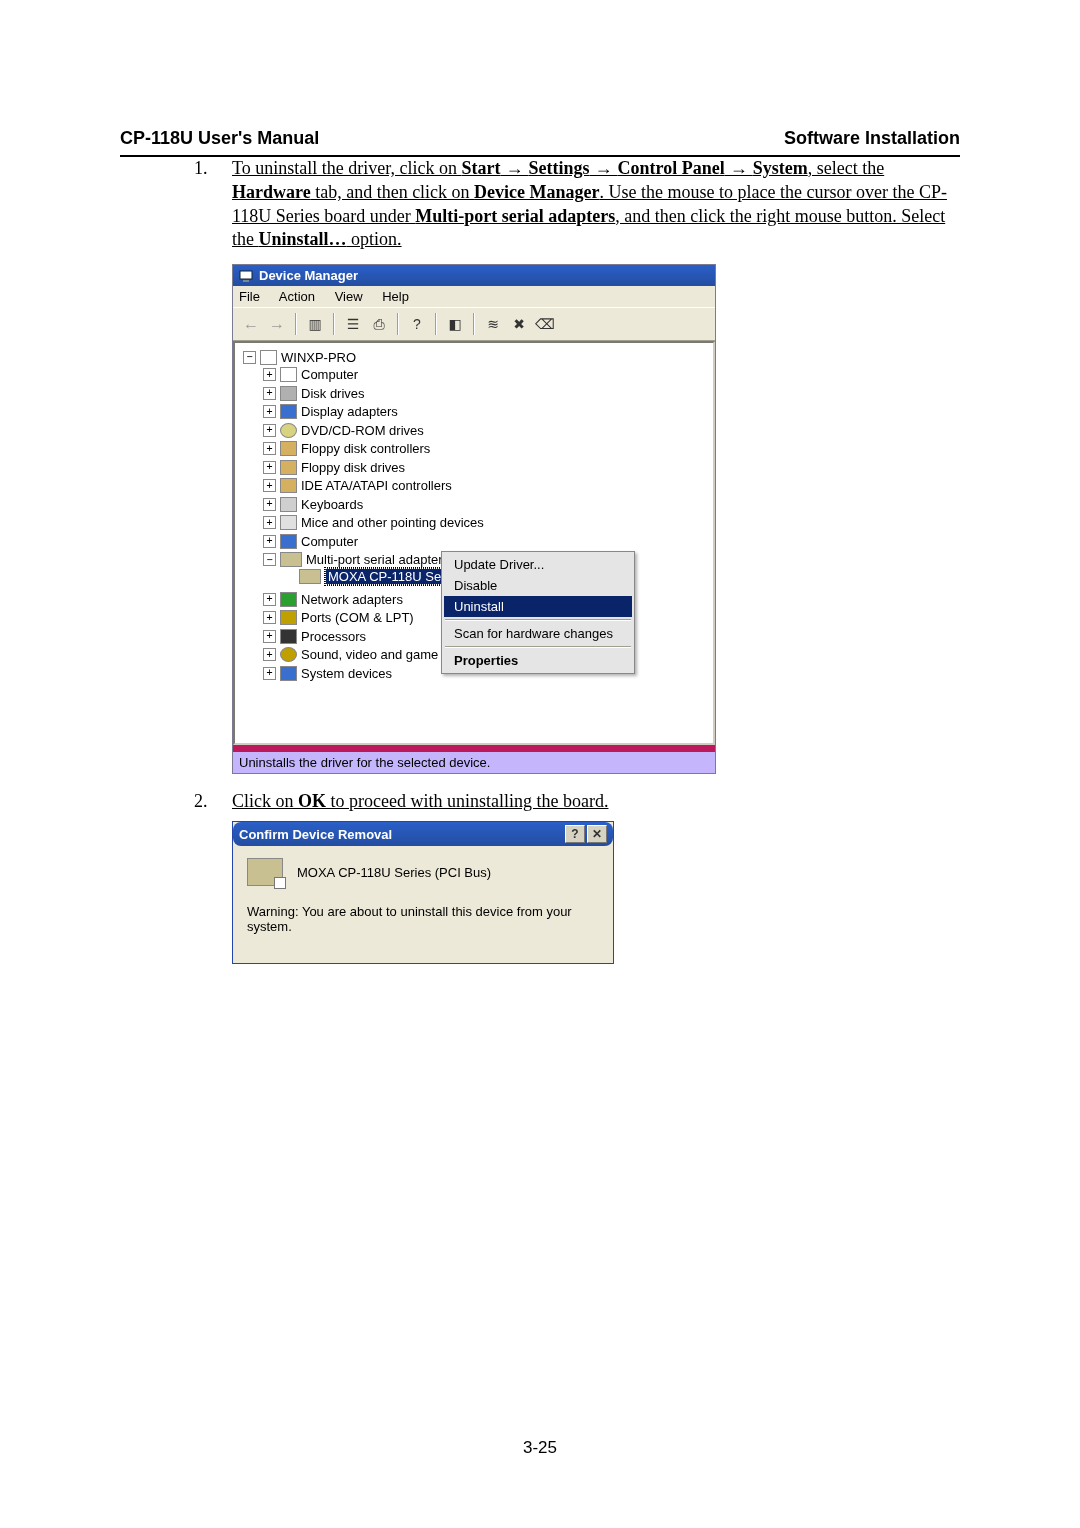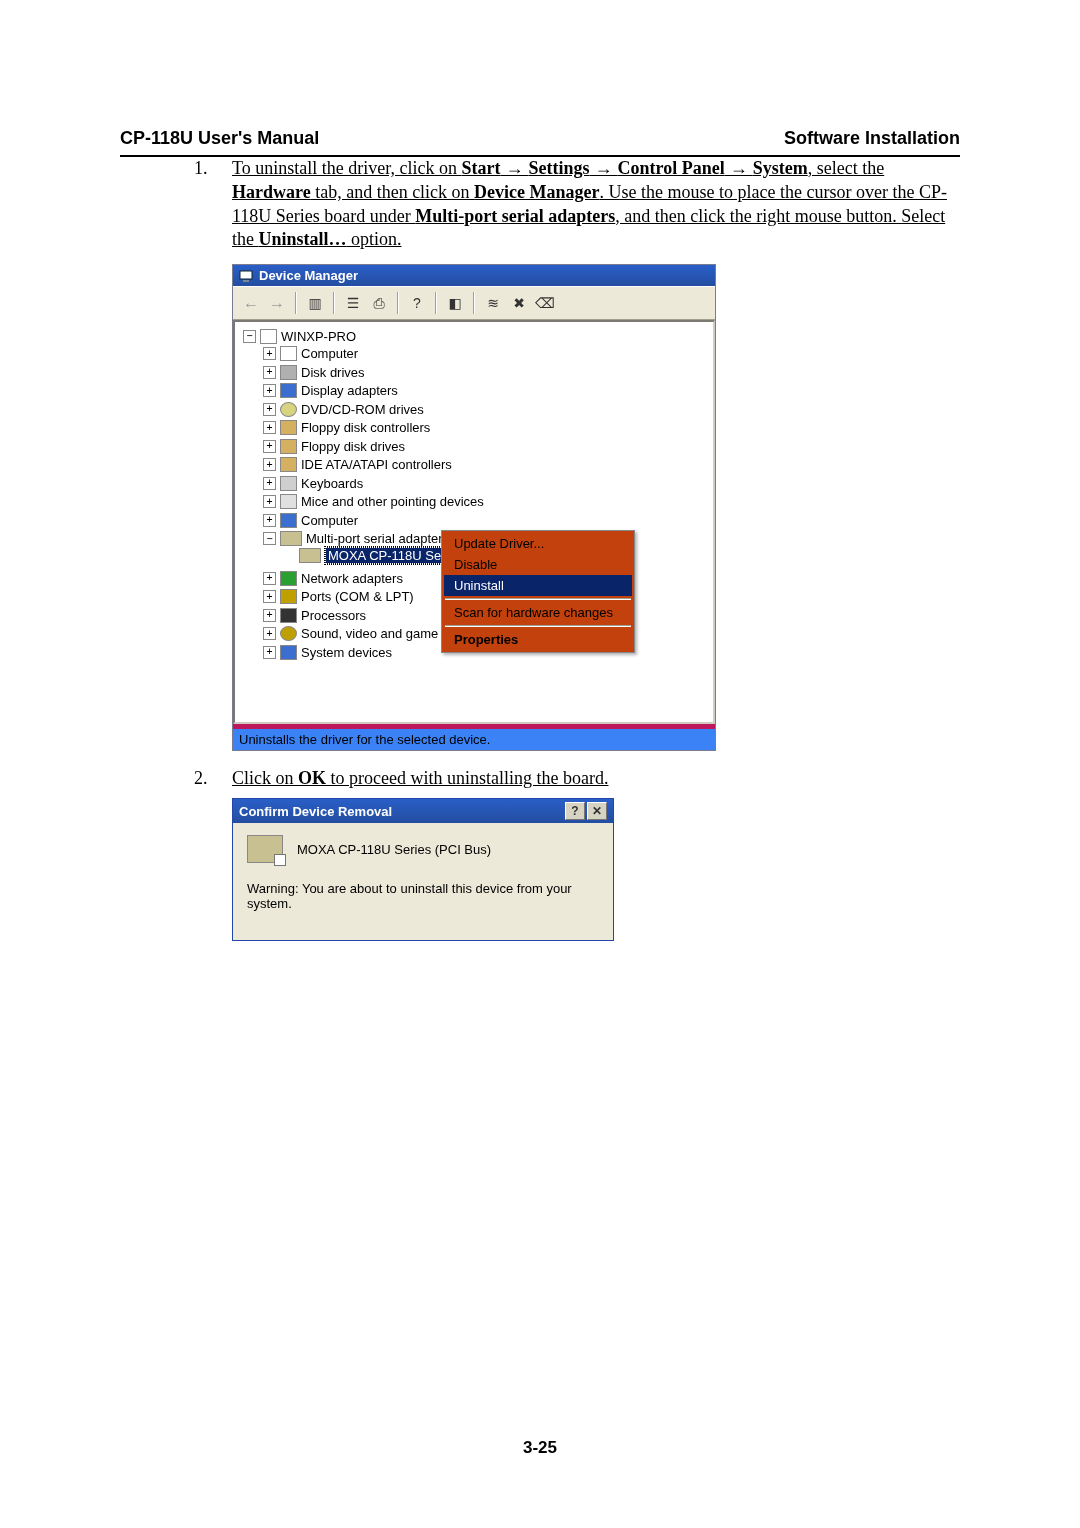--- a/index.html
+++ b/index.html
@@ -39,21 +39,21 @@
   }
   .ol-num { width: 38px; flex: none; }
   .ol-body { flex: 1; text-decoration: underline; }
   .arrow { font-family: Arial, sans-serif; }
   .footer-pg {
     position: absolute;
     bottom: 70px;
     left: 0; right: 0;
     text-align: center;
     font-family: Arial, sans-serif;
-    font-weight: bold;
+    font-weight: normal;
     font-size: 17px;
   }
 
   
   .devmgr {
     width: 482px;
     margin: 12px 0 16px 112px;
     border: 1px solid #7a7a90;
     background: #ece9d8;
     font-family: Tahoma, Arial, sans-serif;
@@ -138,46 +138,46 @@
   .ic.mp { background:#c8c090; width:20px; }
   .sel {
     background: #0a246a; color:#fff; padding: 0 2px;
     border: 1px dotted #fff; outline: 1px dotted #000;
   }
   
   .ctx {
     position: absolute;
     left: 206px; top: 208px;
     width: 188px;
-    background: #c2410c;
+    background: #e5e5e5;
     border: 1px solid #888;
     box-shadow: 2px 2px 3px rgba(0,0,0,.3);
     padding: 2px;
     font-size: 13px;
   }
   .ctx-item { padding: 3px 10px; }
   .ctx-item.hl { background: #0a246a; color:#fff; }
   .ctx-sep { height:1px; background:#a0a090; border-bottom:1px solid #fff; margin:2px 1px; }
   .statusbar {
-    background:#3b82f6;
-    border-top:5px solid #be185d;
+    background:#c4b5fd;
+    border-top:7px solid #be185d;
     padding:3px 6px;
     font-size:13px;
   }
 
   
   .confirm {
     width: 380px;
     margin: 8px 0 0 112px;
     border: 1px solid #2247a8;
     background: #ece9d8;
     font-family: Tahoma, Arial, sans-serif;
     font-size: 13px;
   }
-  .confirm .titlebar { font-size:13px; }
+  .confirm .titlebar { font-size:13px;border-radius:8px; }
   .tbtns { margin-left:auto; display:flex; gap:2px; }
   .tbtn {
     width:18px; height:16px; background:#d7d3c2;
     border:1px solid #fff; border-right-color:#777; border-bottom-color:#777;
     display:inline-flex; align-items:center; justify-content:center;
     font-size:12px; font-weight:bold; color:#333;
   }
   .confirm-body { padding: 12px 14px 10px 14px; }
   .dev-row { display:flex; align-items:center; gap:14px; margin-bottom:18px; }
   .dev-icon {
@@ -220,20 +220,26 @@
 
   <div class="devmgr">
     <div class="titlebar">
       <span class="icon">
         <svg viewBox="0 0 14 14">
             <rect x="1" y="2" width="12" height="8" fill="#fff" stroke="#123"></rect>
             <rect x="4" y="11" width="6" height="2" fill="#789"></rect>
           </svg>
       </span>
       <span>Device Manager</span>
+    </div>
+    <div class="menubar">
+      <span>File</span>
+      <span>Action</span>
+      <span>View</span>
+      <span>Help</span>
     </div>
     <div class="toolbar">
       <span class="tb-btn tb-arrow">←</span>
       <span class="tb-btn tb-arrow">→</span>
       <span class="tb-sep"></span>
       <span class="tb-btn">▥</span>
       <span class="tb-sep"></span>
       <span class="tb-btn">☰</span>
       <span class="tb-btn">⎙</span>
       <span class="tb-sep"></span>

